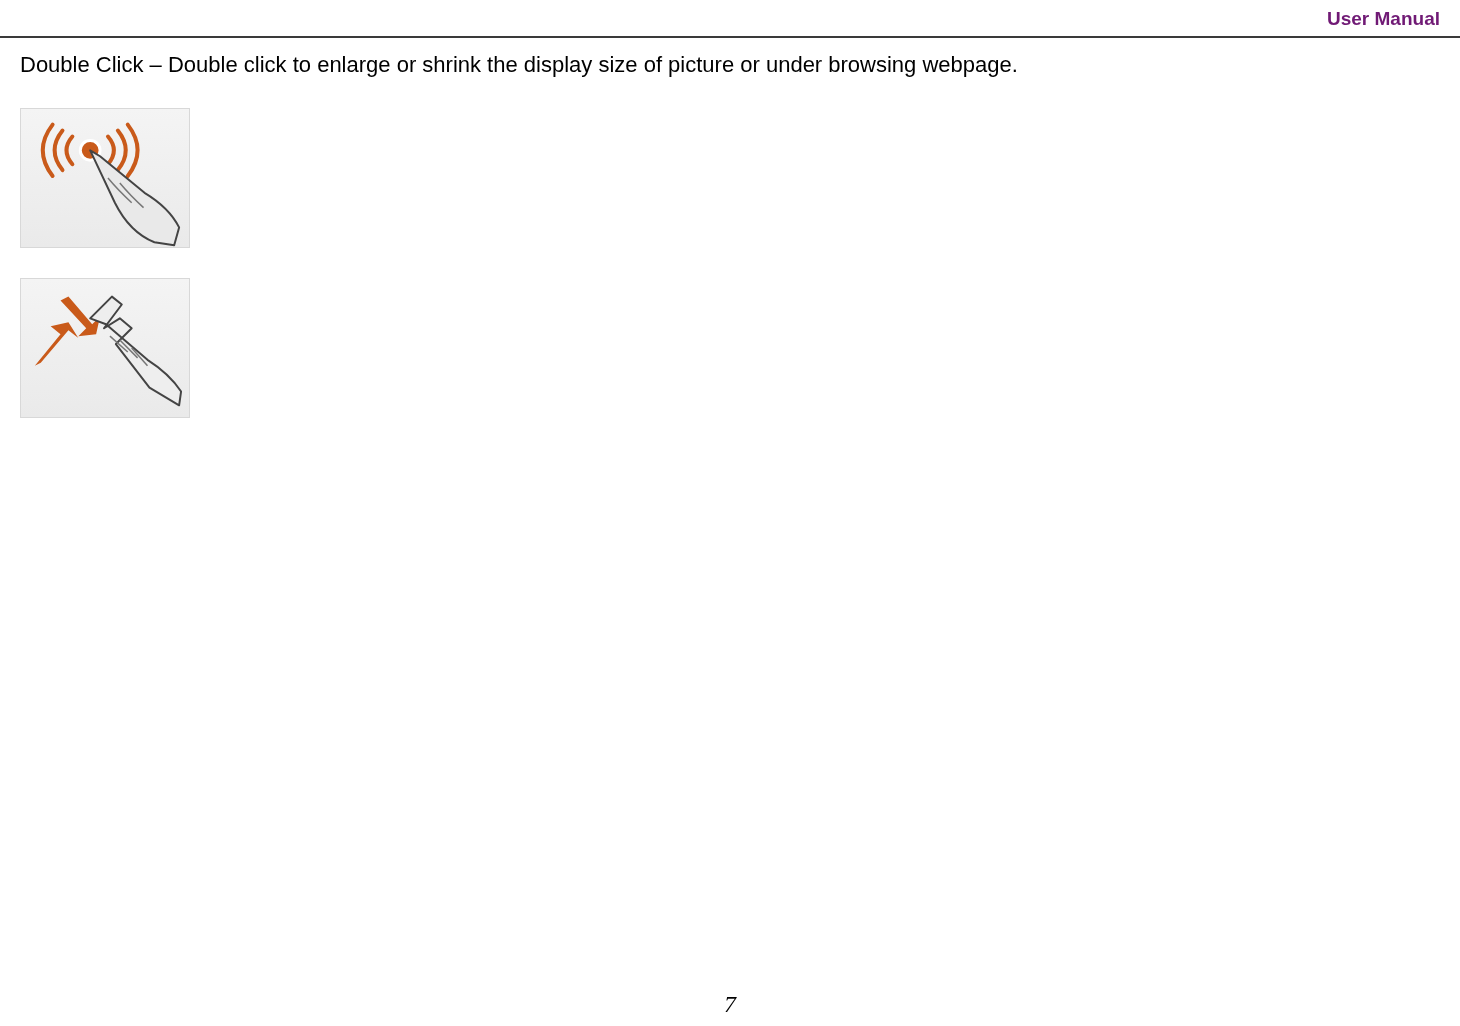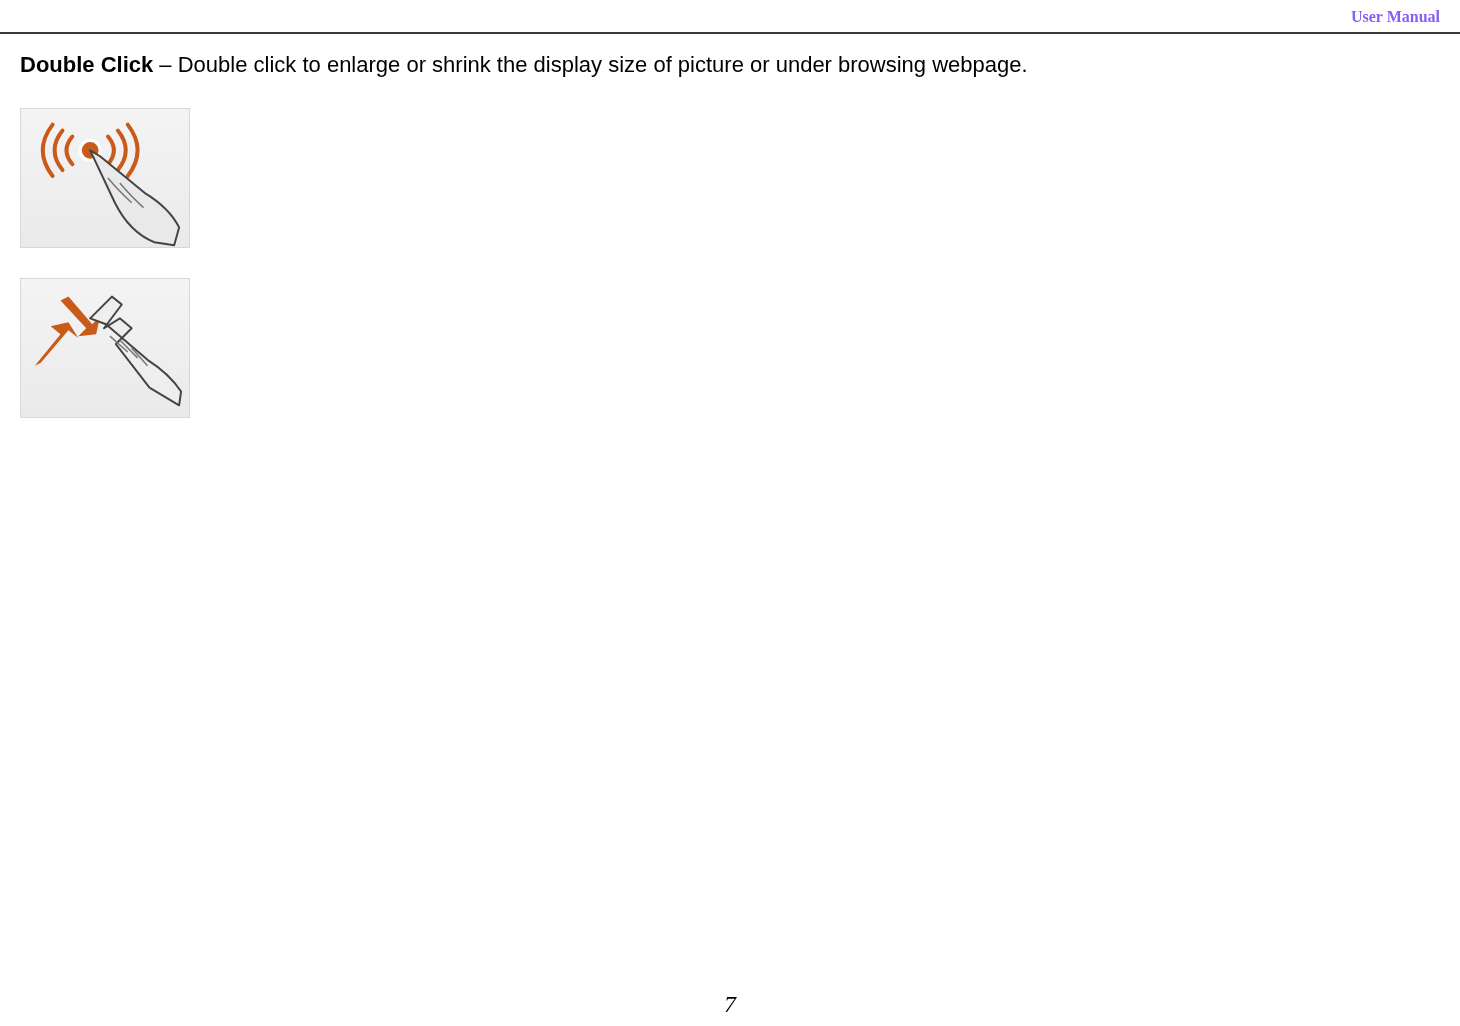--- a/index.html
+++ b/index.html
@@ -18,38 +18,37 @@
     .header-area {
       position: absolute;
       top: 0;
       right: 0;
       left: 0;
       padding: 8px 20px 6px 20px;
       text-align: right;
       border-bottom: 2px solid #3a3a3a;
     }
     .header-title {
-      font-size: 16px;
+      font-size: 19px;
       font-weight: bold;
-      color: #8b5cf6;
-      font-family: Liberation Serif, serif;
+      color: #701a75;
     }
     .content {
       position: absolute;
       top: 50px;
       left: 20px;
       right: 20px;
     }
     .para {
       font-size: 22px;
       line-height: 1.35;
       margin-bottom: 28px;
     }
     .bold {
-      font-weight: bold;
+      font-weight: normal;
     }
     .gesture-illustration {
       width: 170px;
       height: 140px;
       background: linear-gradient(180deg, #f4f4f4 0%, #eaeaea 100%);
       border: 1px solid #d8d8d8;
       margin-bottom: 30px;
       display: flex;
       align-items: center;
       justify-content: center;

